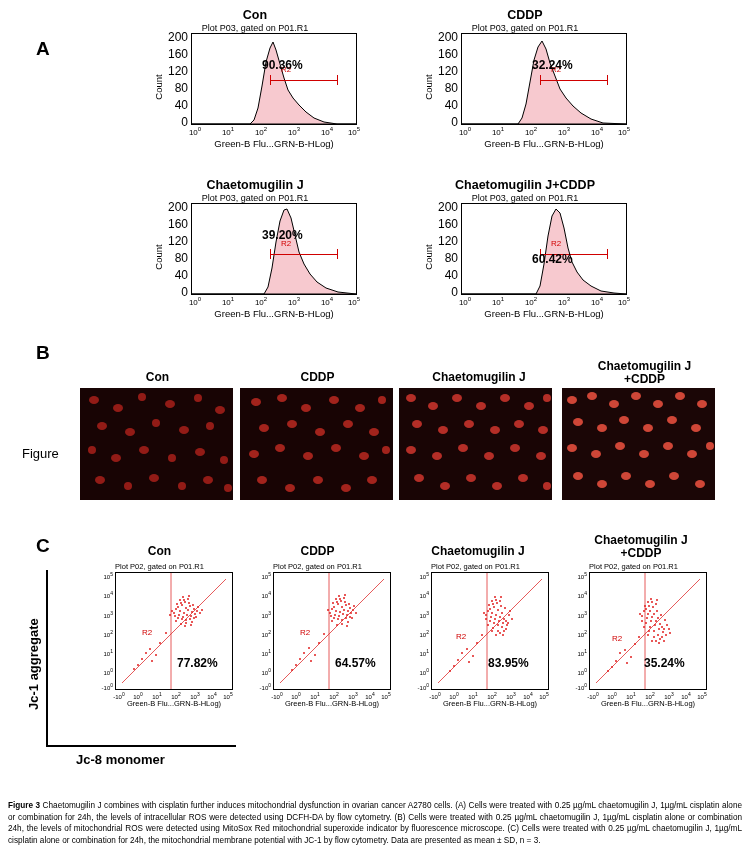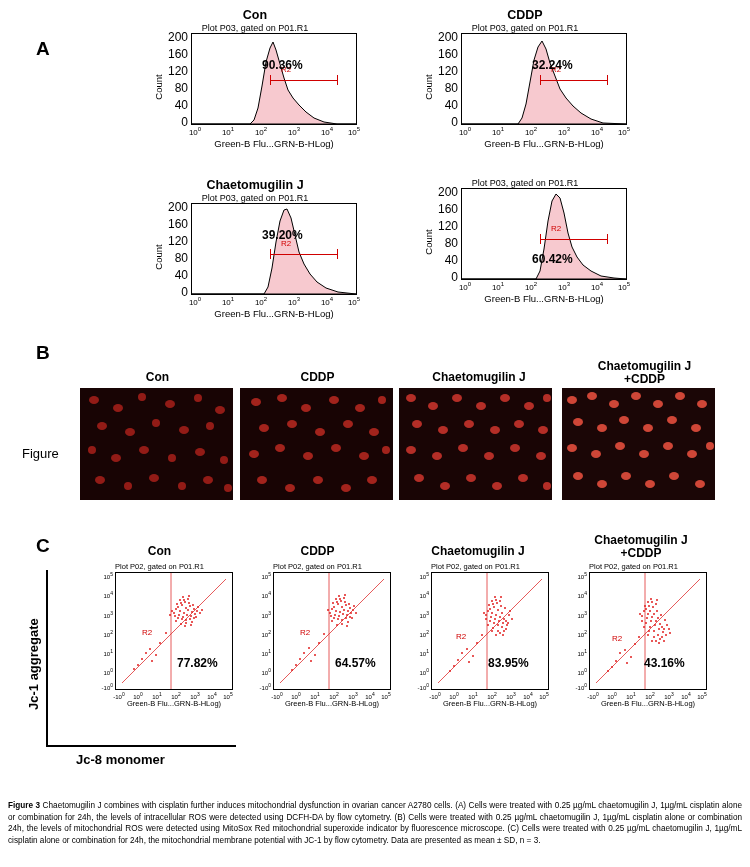--- a/index.html
+++ b/index.html
@@ -203,20 +203,21 @@
         <span style="left:103px;">10<sup>3</sup></span>
         <span style="left:136px;">10<sup>4</sup></span>
         <span style="left:163px;">10<sup>5</sup></span>
       </div>
       <div class="hist-xlabel">Green-B Flu...GRN-B-HLog)</div>
     </div>
     <div class="hist-pct" style="left:112px;top:50px;">39.20%</div>
   </div>
 
   <div class="hist-block" style="left:420px;top:178px;">
+    <div class="hist-title" style="width:210px;">Chaetomugilin J+CDDP</div>
     <div class="hist-sub" style="width:210px;">Plot P03, gated on P01.R1</div>
     <div class="hist-plotwrap">
       <div class="hist-ylabel">Count</div>
       <div class="hist-ticksY">
         <span style="top:4px;">200</span>
         <span style="top:21px;">160</span>
         <span style="top:38px;">120</span>
         <span style="top:55px;">80</span>
         <span style="top:72px;">40</span>
         <span style="top:89px;">0</span>
@@ -744,20 +745,20 @@
         <span style="left:4px;">-10<sup>0</sup></span>
         <span style="left:23px;">10<sup>0</sup></span>
         <span style="left:42px;">10<sup>1</sup></span>
         <span style="left:61px;">10<sup>2</sup></span>
         <span style="left:80px;">10<sup>3</sup></span>
         <span style="left:97px;">10<sup>4</sup></span>
         <span style="left:113px;">10<sup>5</sup></span>
       </div>
       <div class="dp-xlab">Green-B Flu...GRN-B-HLog)</div>
     </div>
-    <div class="dp-pct" style="left:88px;top:94px;">43.16%</div>
+    <div class="dp-pct" style="left:88px;top:94px;">35.24%</div>
   </div>
 
   <div class="caption">
     <b>Figure 3</b><span> Chaetomugilin J combines with cisplatin further induces mitochondrial dysfunction in ovarian cancer A2780 cells. (A) Cells were treated with 0.25 µg/mL chaetomugilin J, 1µg/mL cisplatin alone or combination for 24h, the levels of intracellular ROS were detected using DCFH-DA by flow cytometry. (B) Cells were treated with 0.25 µg/mL chaetomugilin J, 1µg/mL cisplatin alone or combination 24h, the levels of mitochondrial ROS were detected using MitoSox Red mitochondrial superoxide indicator by fluorescence microscope. (C) Cells were treated with 0.25 µg/mL chaetomugilin J, 1µg/mL cisplatin alone or combination for 24h, the mitochondrial membrane potential with JC-1 by flow cytometry. Data are presented as mean ± SD, n = 3.</span>
   </div>
 
 </div>
 
 </body></html>

